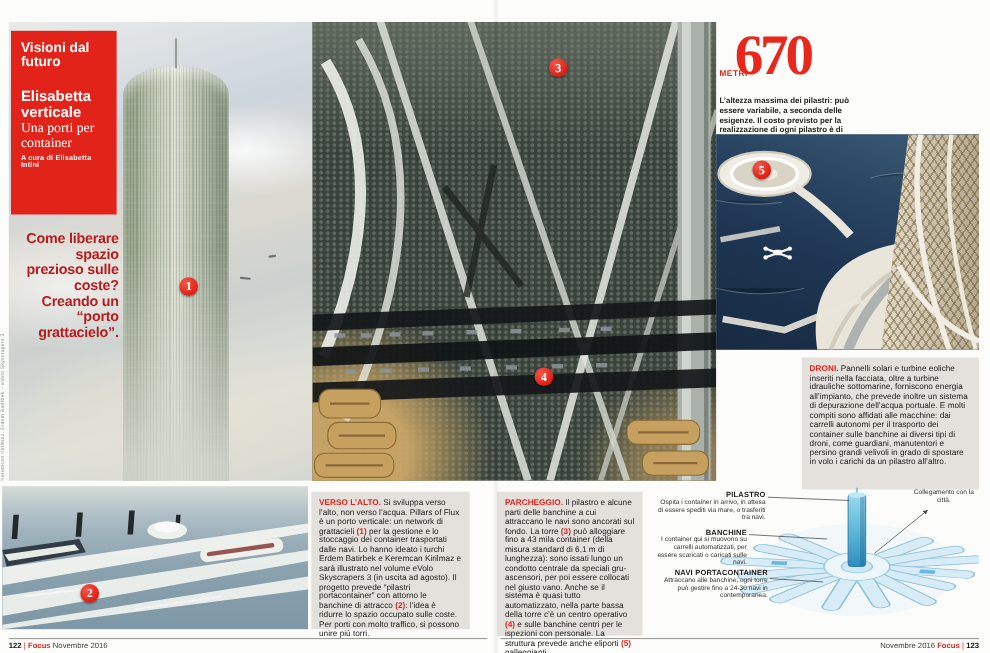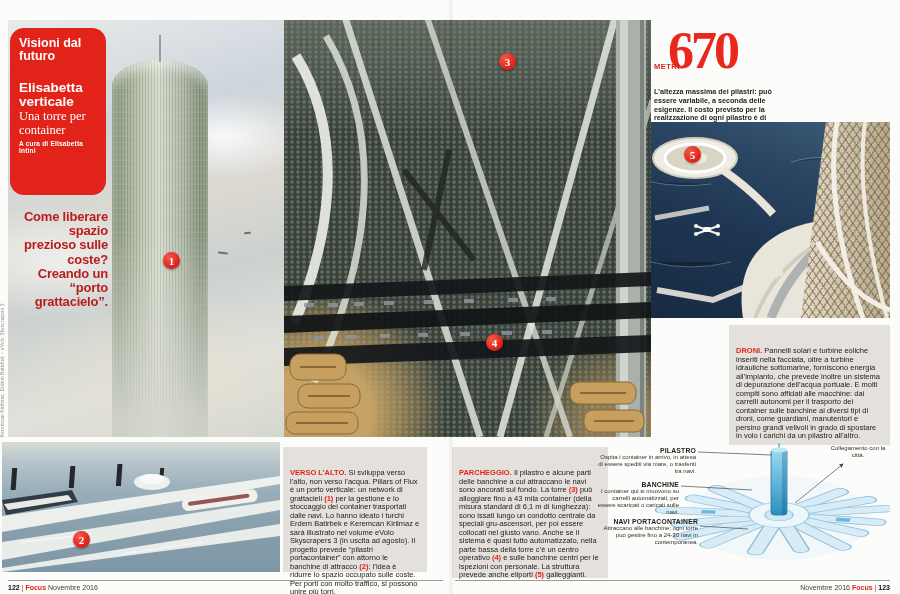--- a/index.html
+++ b/index.html
@@ -24,21 +24,21 @@
       box-shadow:inset 0 8px 10px rgba(255,255,255,.45);}
   #tower-left::after{content:"";position:absolute;left:0;top:0;width:100%;height:100%;
       background:linear-gradient(180deg, rgba(214,216,209,0) 45%, rgba(214,216,209,.85) 95%);}
   #antenna{position:absolute;left:151px;top:15px;width:2px;height:27px;background:#99a093;}
   .speck{position:absolute;width:7px;height:2px;background:#6b7178;border-radius:1px;}
 
   #credit{position:absolute;left:0px;top:337px;height:100px;width:7px;
       writing-mode:vertical-rl;transform:rotate(180deg);
       font-size:4.5px;letter-spacing:.3px;color:#8d8d86;white-space:nowrap;}
 
-  #kicker-box{left:10px;top:28px;width:96px;height:167px;background:#e2231a;color:#fff;border-radius:14px;}
+  #kicker-box{left:10px;top:28px;width:96px;height:167px;background:#e2231a;color:#fff;}
   #kicker-box .kb{position:absolute;left:9px;right:7px;}
   .kb-kicker{top:9px;font-size:12.5px;line-height:13px;font-weight:bold;}
   .kb-title{top:53px;font-size:13.5px;line-height:14px;font-weight:bold;}
   .kb-sub{top:82px;font-family:"Liberation Serif",serif;font-size:12.5px;line-height:13.5px;}
   .kb-byline{top:112px;font-size:6.5px;font-weight:bold;letter-spacing:.2px;}
 
   #standfirst{left:18px;top:210px;width:90px;text-align:right;font-size:13px;line-height:14.2px;
       font-weight:bold;color:#b91c1c;letter-spacing:-.2px;}
 
   #photo-port{left:2px;top:442px;width:278px;height:130px;
@@ -62,24 +62,24 @@
   #photo-heli{left:651px;top:122px;width:239px;height:196px;
       background:linear-gradient(200deg,#3f5d7a 0%,#2a4663 30%,#1e3653 58%,#172a41 100%);}
   #heli-lattice{position:absolute;left:150px;top:0;width:89px;height:196px;
       clip-path:polygon(28% 0,100% 0,100% 100%,0% 100%);
       background-color:#d4c6a9;
       background-image:
         repeating-linear-gradient(55deg, rgba(108,88,48,.45) 0 1.5px, transparent 1.5px 6px),
         repeating-linear-gradient(-55deg, rgba(108,88,48,.45) 0 1.5px, transparent 1.5px 6px),
         linear-gradient(90deg, rgba(255,255,255,.35), rgba(0,0,0,.15));}
 
-  .gbox{position:absolute;background:#e4e1dd;padding:22px 7px;font-size:7.5px;line-height:8.5px;
+  .gbox{position:absolute;background:#e4e1dd;padding:6px 7px;font-size:7.5px;line-height:8.5px;
       color:#1c1c1a;box-sizing:border-box;}
   #box-verso{left:283px;top:447px;width:144px;height:125px;}
-  #box-parch{left:452px;top:447px;width:156px;height:131px;}
+  #box-parch{left:452px;top:447px;width:132px;height:131px;}
   #box-droni{left:729px;top:325px;width:161px;height:120px;}
   .lead,.rnum{color:#e2231a;font-weight:bold;}
 
   
   #diagram{left:590px;top:443px;width:300px;height:135px;}
   .dlabel{position:absolute;text-align:right;color:#1c1c1a;}
   .dlabel .t{font-size:6.8px;font-weight:bold;letter-spacing:.2px;}
   .dlabel .c{font-size:6px;line-height:6.9px;color:#33322e;}
   #dlab-pilastro{left:6px;width:100px;top:4px;}
   #dlab-banchine{left:5px;width:84px;top:38px;}
@@ -118,21 +118,21 @@
     <div id="antenna"></div>
     <div class="speck" style="left:236px;top:212px;transform:rotate(-8deg);"></div>
     <div class="speck" style="left:210px;top:232px;width:10px;transform:rotate(6deg);"></div>
   </div>
 
   <div id="credit">Keremcan Kirilmaz, Erdem Batirbek – eVolo Skyscrapers 3</div>
 
   <div id="kicker-box" class="abs">
     <div class="kb kb-kicker">Visioni dal futuro</div>
     <div class="kb kb-title">Elisabetta verticale</div>
-    <div class="kb kb-sub">Una torre per container</div>
+    <div class="kb kb-sub">Una porti per container</div>
     <div class="kb kb-byline">A cura di Elisabetta Intini</div>
   </div>
 
   <div id="standfirst" class="abs">Come liberare spazio prezioso sulle coste? Creando un “porto grattacielo”.</div>
 
   <div id="photo-port" class="photo">
     <svg width="278" height="130" viewBox="0 0 278 130">
       <polygon points="0,74 278,34 278,42 0,90" fill="#f1f3ef" opacity="0.95"></polygon>
       <polygon points="0,100 278,58 278,68 0,118" fill="#eef1ed" opacity="0.95"></polygon>
       <polygon points="0,126 278,82 278,94 0,130" fill="#f3f5f1" opacity="0.9"></polygon>

